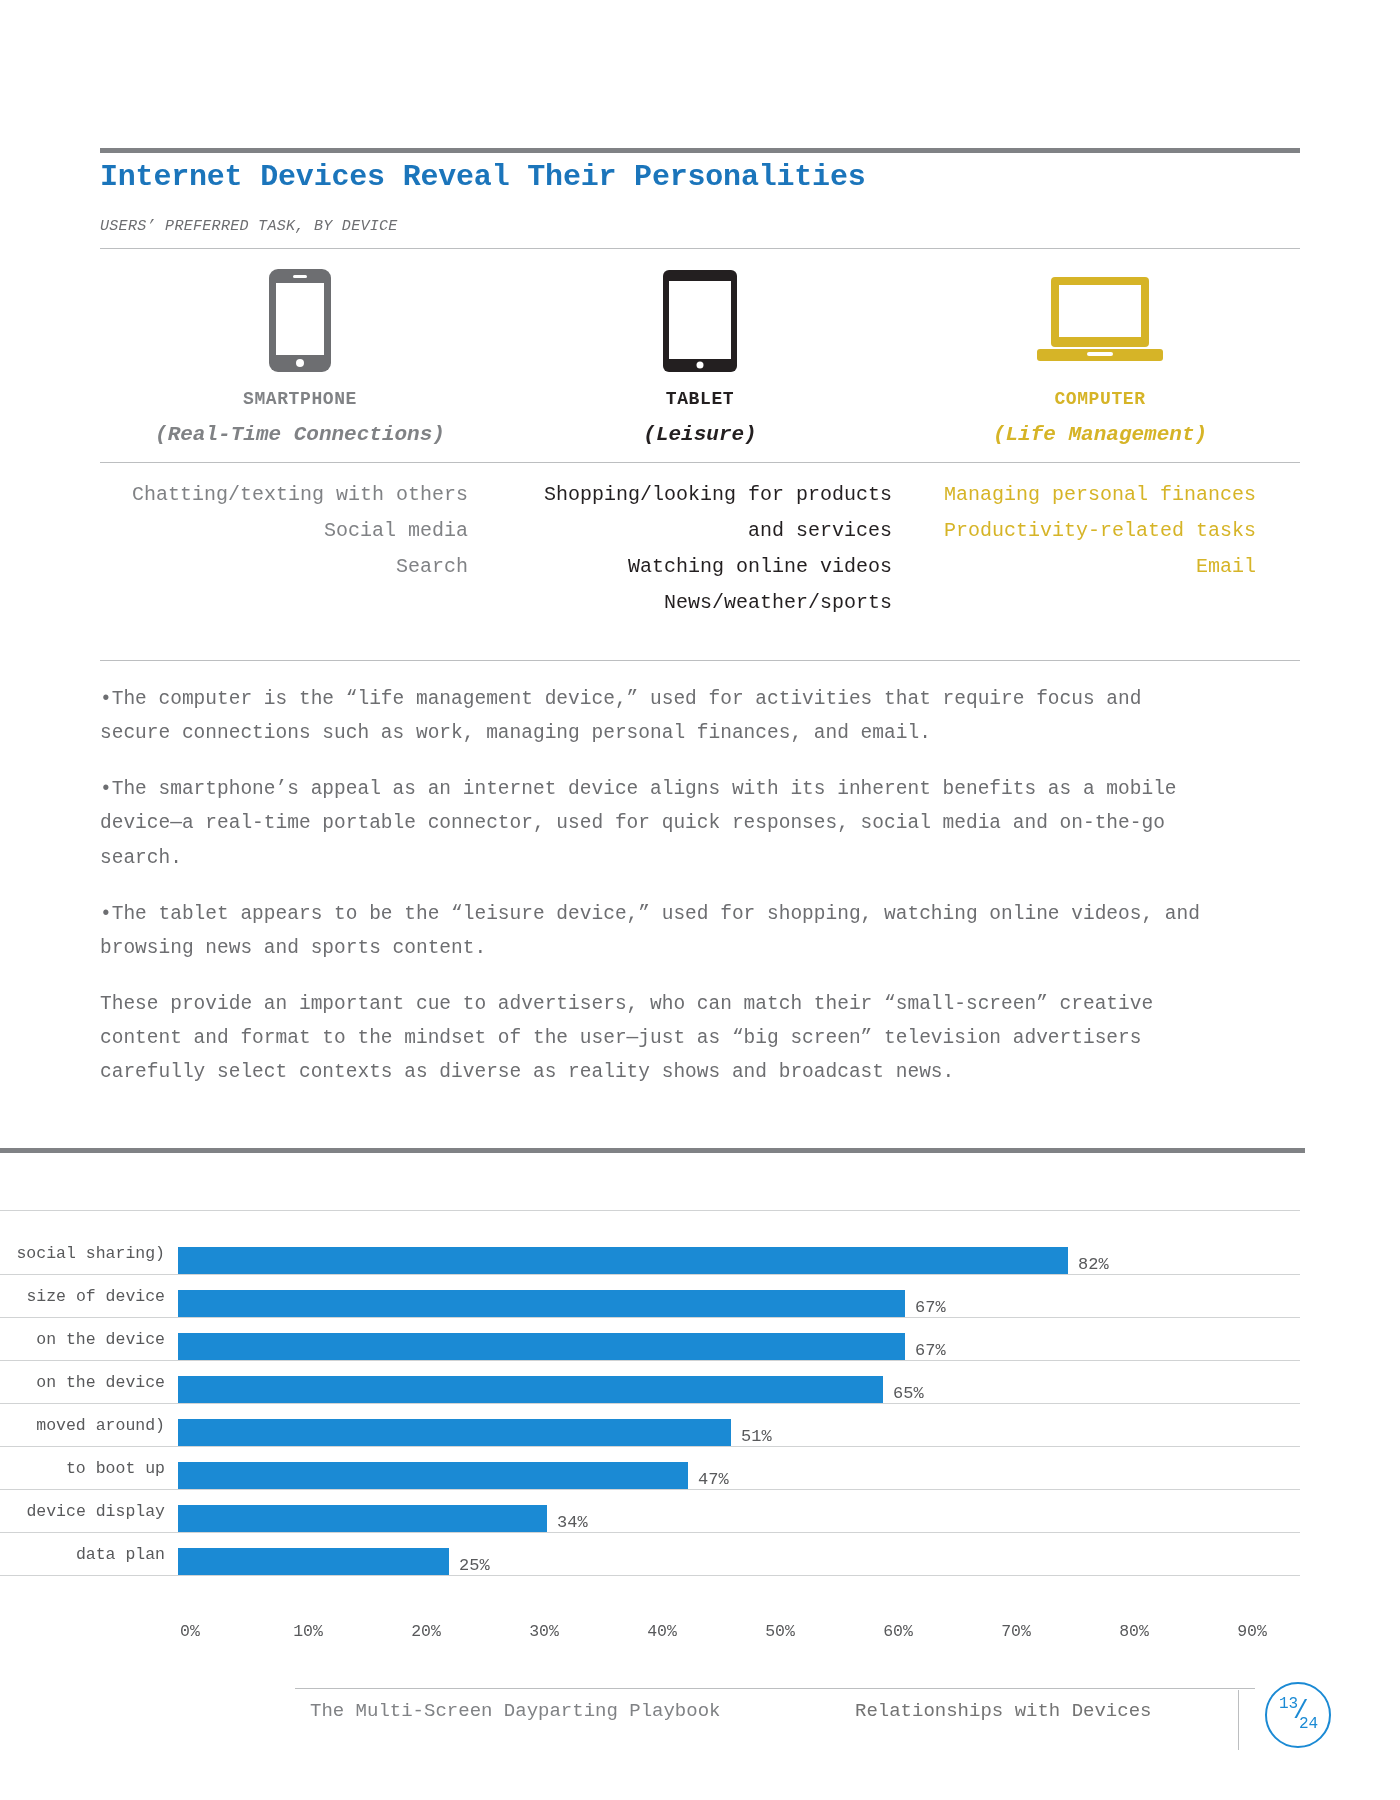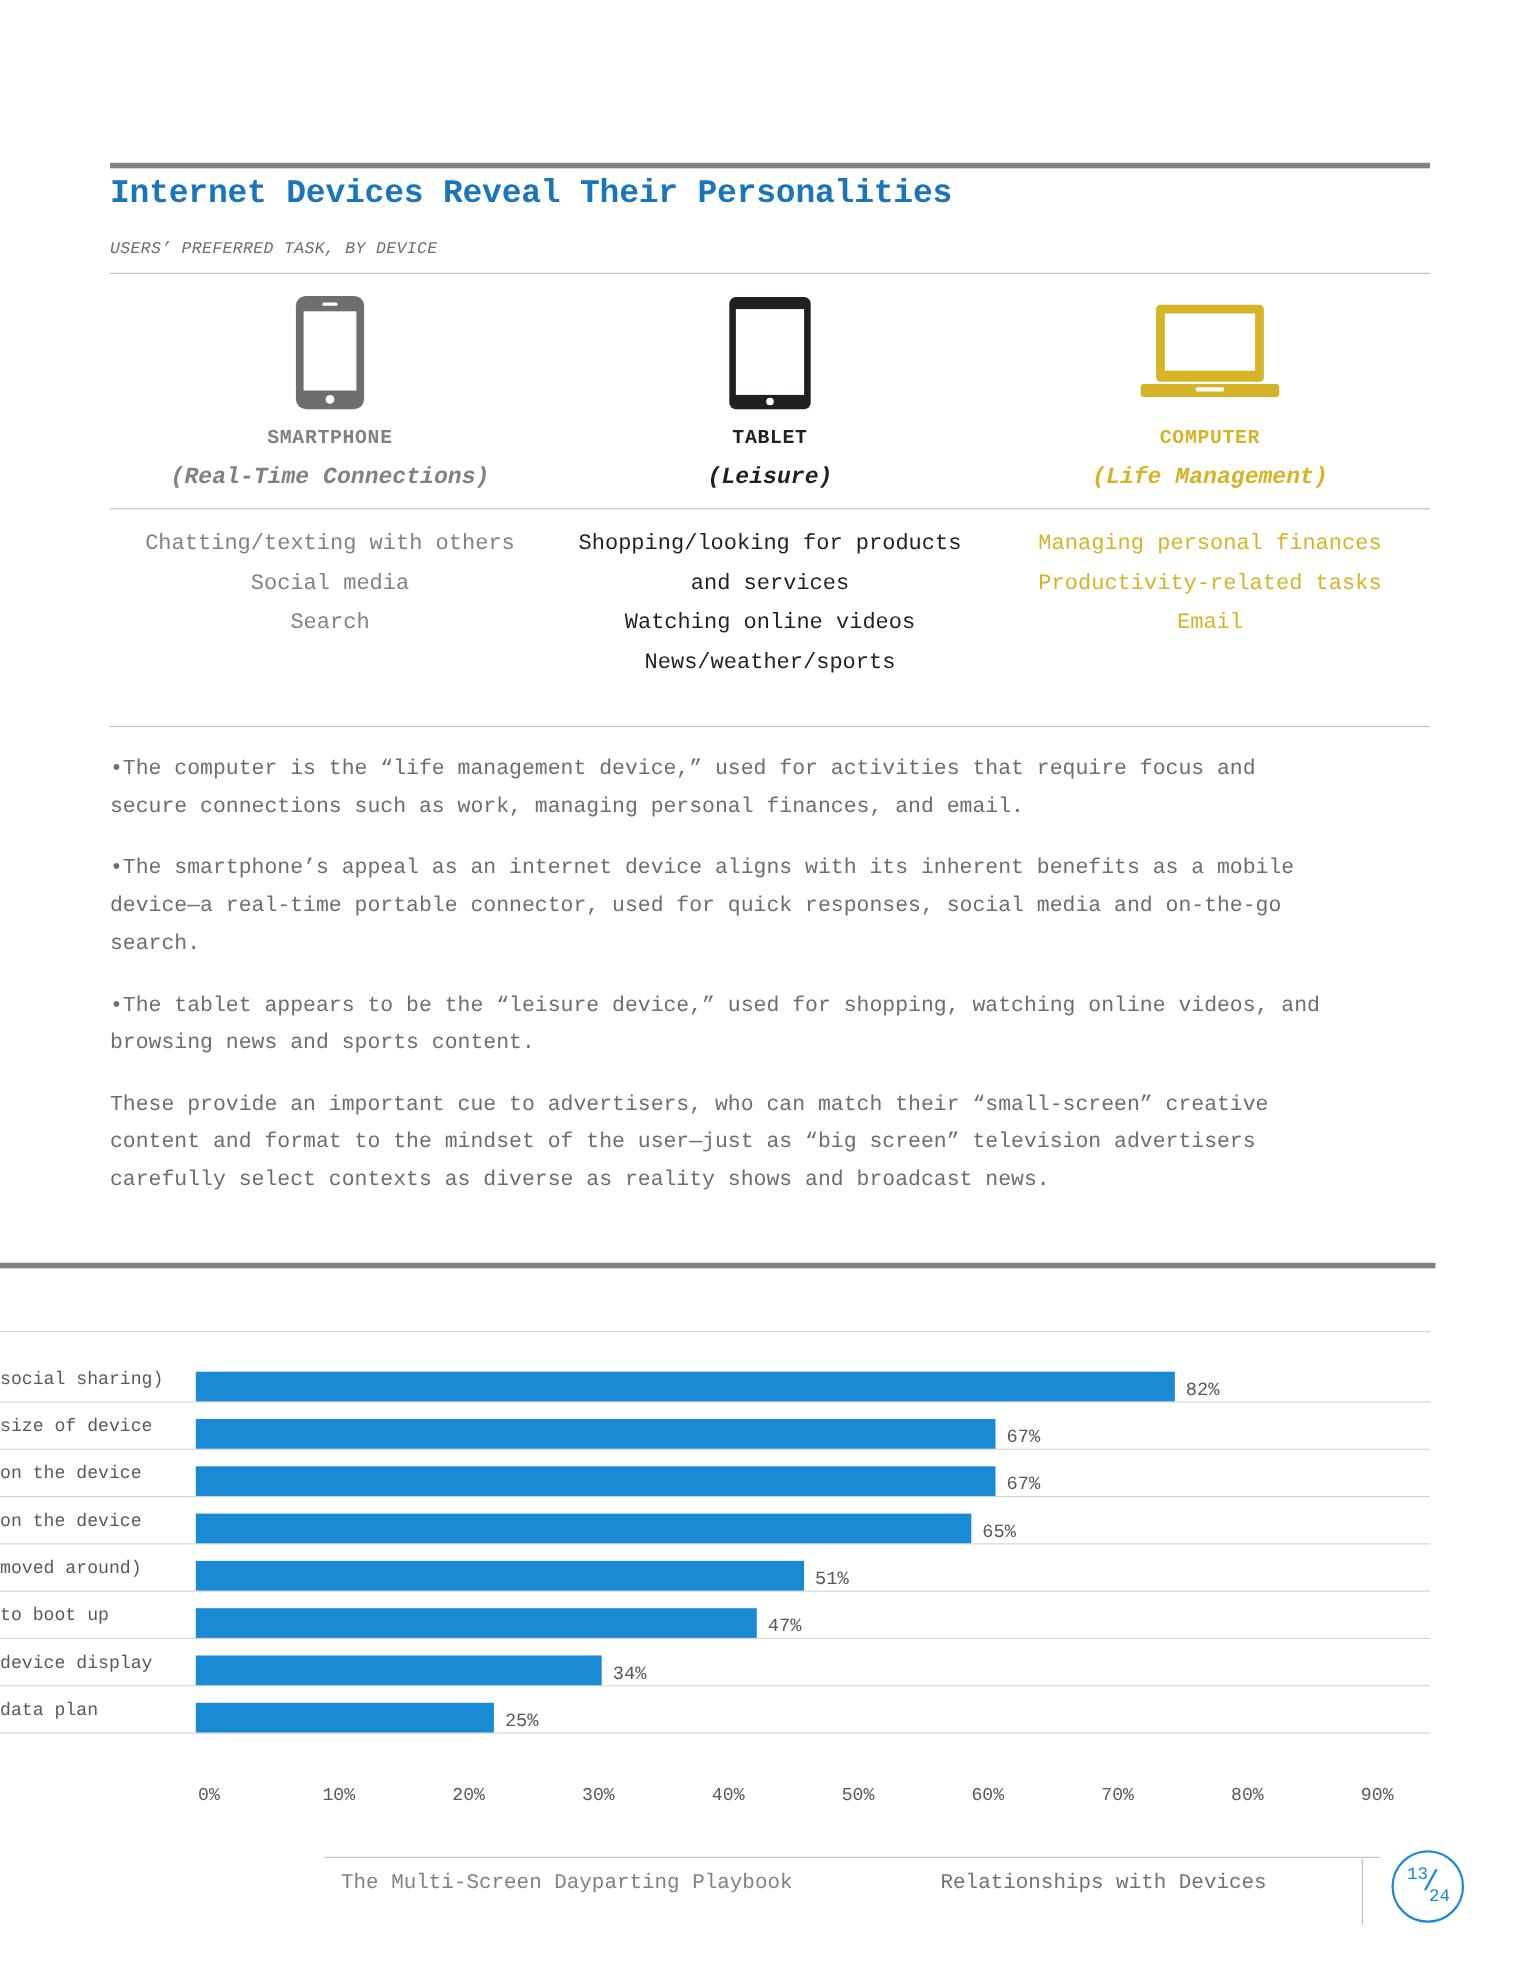--- a/index.html
+++ b/index.html
@@ -100,21 +100,21 @@
     height: 1px;
     background: #bcbec0;
     margin-top: 6px;
   }
   .tasks {
     margin-top: 14px;
     text-align: center;
     font-size: 20px;
     line-height: 1.8;
   }
-  .tasks div { padding: 0 8px; }
+  .tasks div { padding: 0 8px; text-align: right; }
 
   .c-smart { color: #808285; }
   .c-tablet { color: #231f20; }
   .c-comp { color: #d6b427; }
 
   .body-rule {
     position: absolute;
     left: 100px;
     top: 660px;
     width: 1200px;
@@ -165,20 +165,21 @@
   }
   .row {
     position: relative;
     height: 42px;
     border-bottom: 1px solid #d1d3d4;
     display: flex;
     align-items: center;
   }
   .row-label {
     width: 178px;
+    text-align: right;
     padding-right: 13px;
     font-size: 16.5px;
     color: #58595b;
     box-sizing: border-box;
     white-space: nowrap;
   }
   .bar-area {
     position: relative;
     flex: 1;
     height: 100%;

